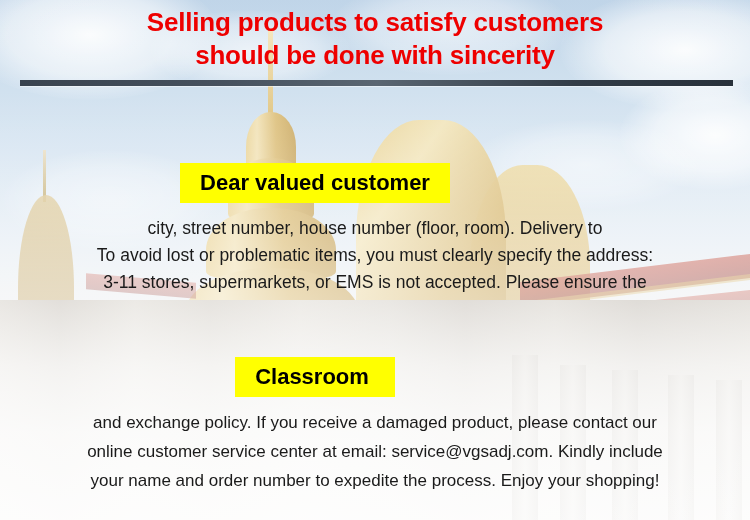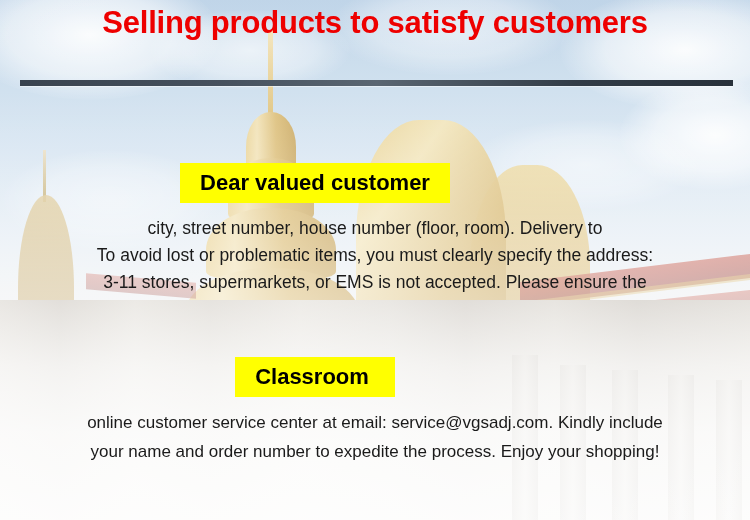--- a/index.html
+++ b/index.html
@@ -148,21 +148,21 @@
     height: 520px;
   }
 
   .title {
     position: absolute;
     left: 0; top: 6px;
     width: 750px;
     text-align: center;
     color: #ee0000;
     font-weight: bold;
-    font-size: 31px;
+    font-size: 26px;
     line-height: 33px;
     letter-spacing: -0.2px;
   }
   .title .tline { display: block; white-space: nowrap; }
 
   .divider {
     position: absolute;
     left: 20px; top: 80px;
     width: 713px; height: 6px;
     background: linear-gradient(to right, #2f3a45 0%, #3c4855 30%, #4a5663 55%, #2c3views 0%);
@@ -251,38 +251,40 @@
     </div>
   </div>
 
   <div class="bg-layer bg-haze"></div>
   <div class="bg-layer bg-vignette"></div>
 
   <div class="content">
 
     <div class="title">
       <span class="tline">Selling products to satisfy customers</span>
+      <span class="tline">should be done with sincerity</span>
     </div>
 
     <div class="divider"></div>
 
 
     <div class="hl-wrap hl-customer">
       <span class="hl">Dear valued customer</span>
     </div>
 
     <div class="para para-middle">
       <span class="pline">city, street number, house number (floor, room). Delivery to</span>
       <span class="pline">To avoid lost or problematic items, you must clearly specify the address:</span>
       <span class="pline">3-11 stores, supermarkets, or EMS is not accepted. Please ensure the</span>
     </div>
 
     <div class="hl-wrap hl-classroom">
       <span class="hl">Classroom</span>
     </div>
 
     <div class="para para-bottom">
+      <span class="pline">and exchange policy. If you receive a damaged product, please contact our</span>
       <span class="pline">online customer service center at email:  service@vgsadj.com.   Kindly include</span>
       <span class="pline">your name and order number to expedite the process. Enjoy your shopping!</span>
     </div>
 
   </div>
 </div>
 
 </body></html>

